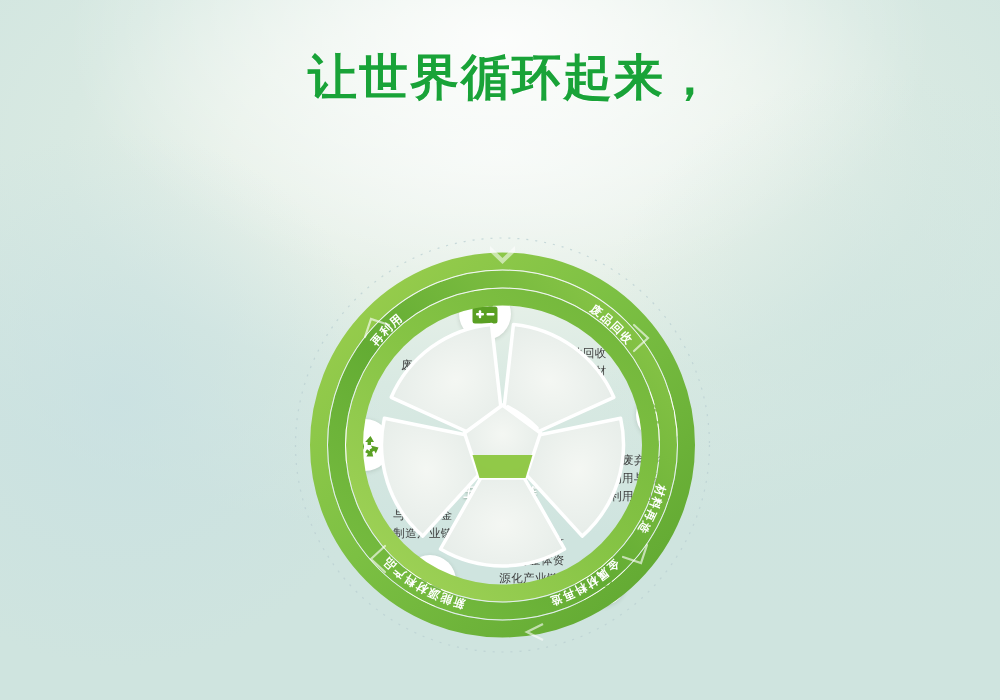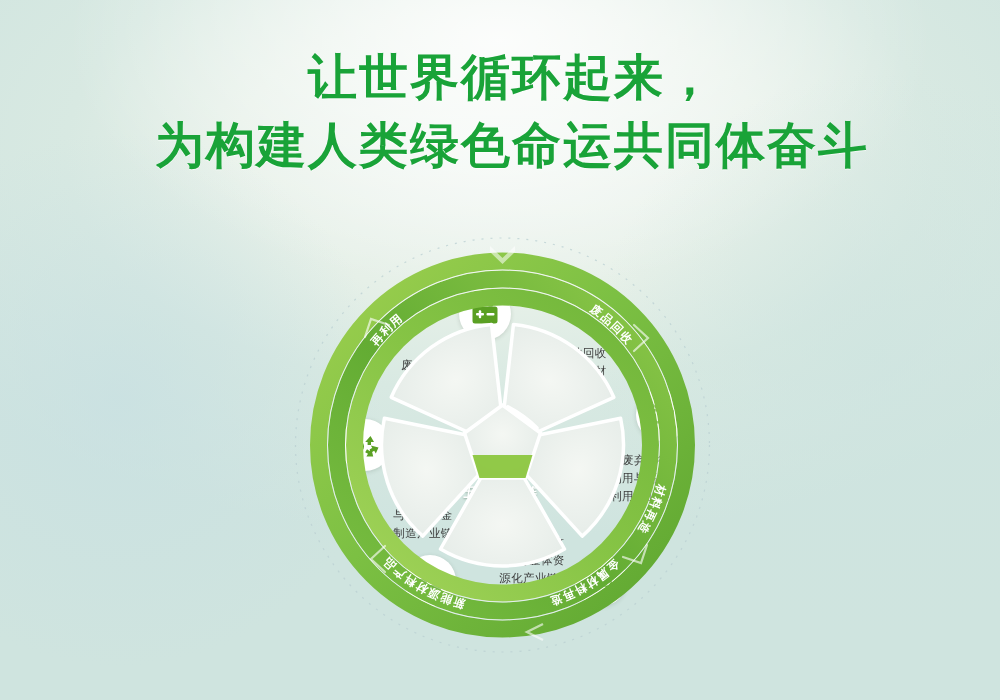--- a/index.html
+++ b/index.html
@@ -139,21 +139,20 @@
 </style>
 </head>
 <body>
 
 <div class="bg-tint-top" data-name="background-glow-top"></div>
 <div class="bg-tint-left" data-name="background-tint-left"></div>
 <div class="bg-tint-right" data-name="background-tint-right"></div>
 
 <div class="headline" data-name="page-title">
   <div class="line line1" data-name="page-title-line-1">让世界循环起来，</div>
-  <div class="line line2" data-name="page-title-line-2">为构建人类绿色命运共同体奋斗</div>
 </div>
 
 <div class="diagram" data-name="circular-industry-diagram">
   <svg viewBox="0 0 435 460" data-name="diagram-svg">
     <defs>
       <linearGradient id="gOuter" x1="0" y1="0" x2="1" y2="1">
         <stop offset="0%" stop-color="#9fd04f"></stop>
         <stop offset="45%" stop-color="#7cc043"></stop>
         <stop offset="100%" stop-color="#5da52f"></stop>
       </linearGradient>

